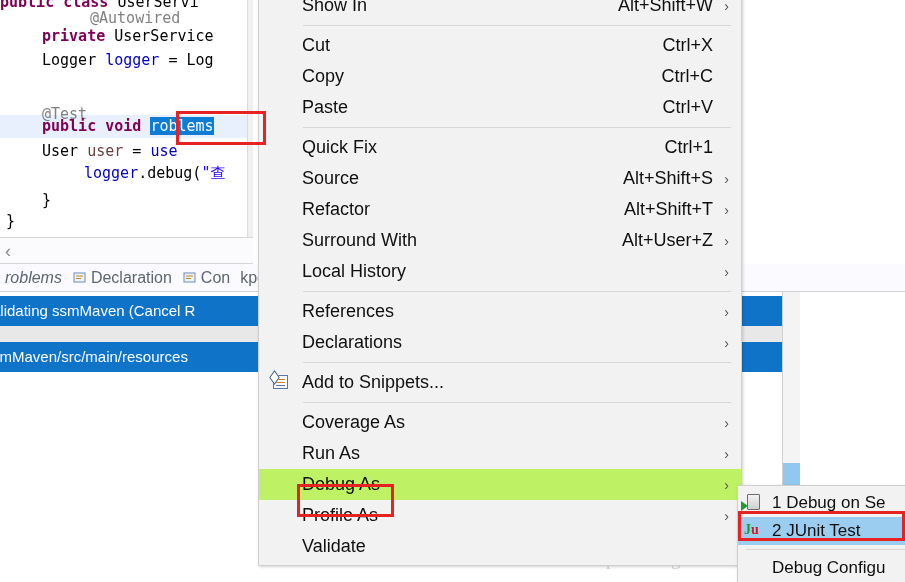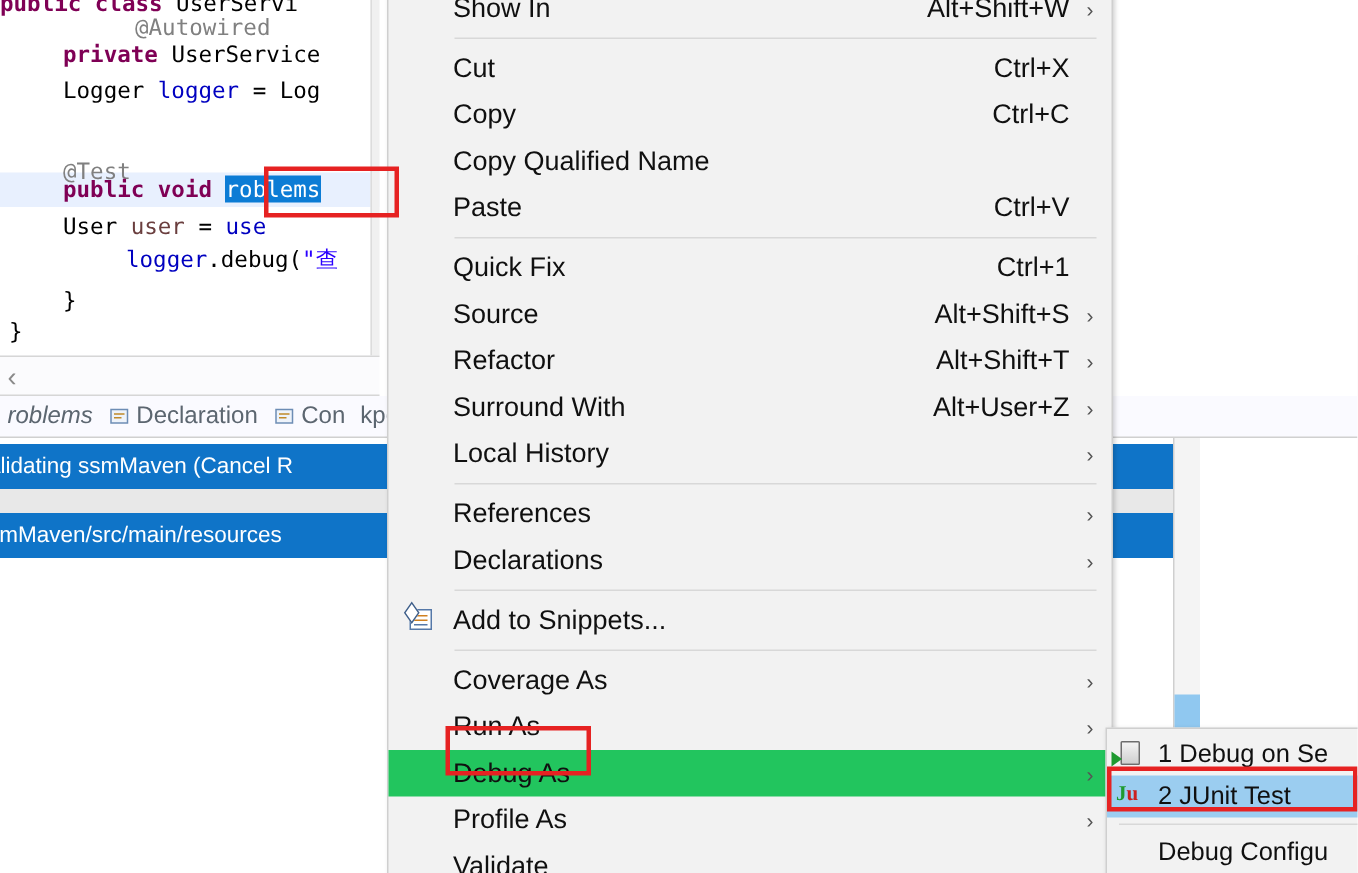--- a/index.html
+++ b/index.html
@@ -91,21 +91,21 @@
     position: absolute; left: 258px; top: -14px; width: 484px;
     background: #f2f2f2; border: 1px solid #cfcfcf;
     z-index: 20; padding: 3px 0;
     box-shadow: 1px 1px 3px rgba(0,0,0,0.18);
   }
   .mi {
     position: relative; display: flex; align-items: center;
     height: 31px; padding: 0 12px 0 0; font-size: 18px; color: #101010;
     white-space: nowrap;
   }
-  .mi.sel-row { background: #22c55e; }
+  .mi.sel-row { background: #bef264; }
   .mi-ico { width: 30px; min-width: 30px; height: 20px; margin-left: 8px; position: relative; }
   .mi-label { flex: 0 0 auto; padding-left: 5px; font-size: 18px; }
   .mi-accel { margin-left: auto; font-size: 18px; color: #101010; padding-right: 2px; }
   .mi-arrow { width: 14px; min-width: 14px; text-align: right; font-size: 14px; color: #555; }
   .mi-arrow.empty { color: transparent; }
   .sep { height: 1px; background: #d8d8d8; margin: 4px 10px 4px 44px; }
 
   
   .snip-ico {
     position: absolute; left: 6px; top: 2px; width: 15px; height: 14px;
@@ -242,26 +242,20 @@
         <span class="mi-arrow empty">›</span>
       </div>
       <div class="mi">
         <span class="mi-ico"></span>
         <span class="mi-label">Copy</span>
         <span class="mi-accel">Ctrl+C</span>
         <span class="mi-arrow empty">›</span>
       </div>
       <div class="mi">
         <span class="mi-ico"></span>
-        <span class="mi-label">Copy Qualified Name</span>
-        <span class="mi-accel"></span>
-        <span class="mi-arrow empty">›</span>
-      </div>
-      <div class="mi">
-        <span class="mi-ico"></span>
         <span class="mi-label">Paste</span>
         <span class="mi-accel">Ctrl+V</span>
         <span class="mi-arrow empty">›</span>
       </div>
       <div class="sep"></div>
       <div class="mi">
         <span class="mi-ico"></span>
         <span class="mi-label">Quick Fix</span>
         <span class="mi-accel">Ctrl+1</span>
         <span class="mi-arrow empty">›</span>

